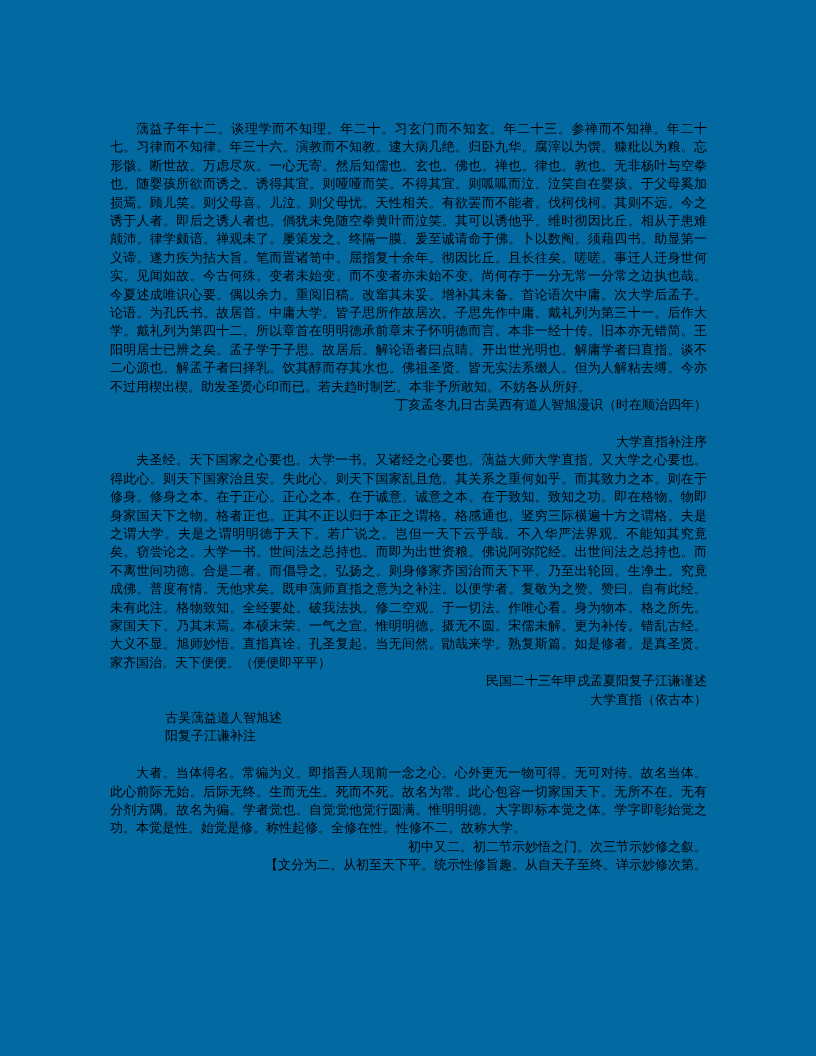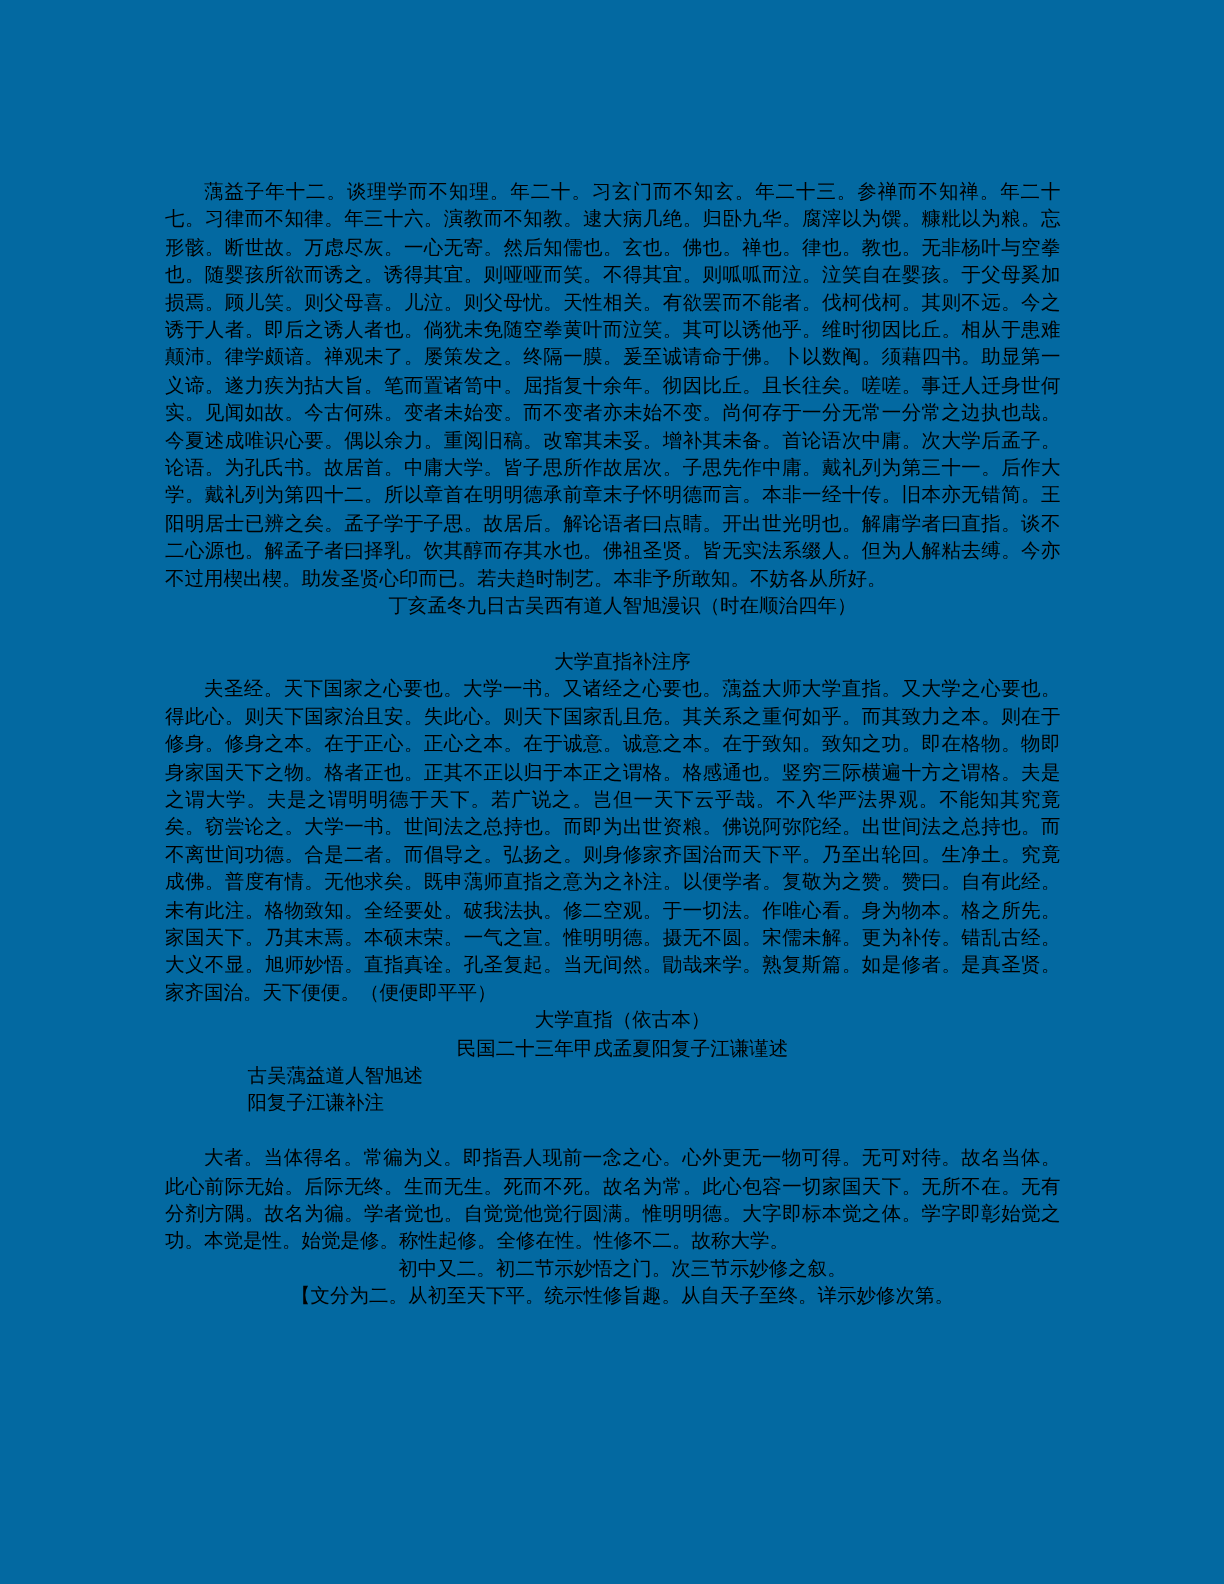--- a/index.html
+++ b/index.html
@@ -38,21 +38,21 @@
     word-break: break-all;
     text-indent: 0;
   }
   
   p.indent2 {
     text-indent: 26px;
   }
   
   p.indent1 {
     text-indent: 13px;
-    text-align: center;
+    text-align: right;
   }
   
   p.indent4 {
     text-indent: 55px;
     text-align: left;
   }
   .spacer-line {
     height: 18.4px;
   }
 </style>
@@ -65,23 +65,23 @@
     <p class="indent2">蕅益子年十二。谈理学而不知理。年二十。习玄门而不知玄。年二十三。参禅而不知禅。年二十七。习律而不知律。年三十六。演教而不知教。逮大病几绝。归卧九华。腐滓以为馔。糠粃以为粮。忘形骸。断世故。万虑尽灰。一心无寄。然后知儒也。玄也。佛也。禅也。律也。教也。无非杨叶与空拳也。随婴孩所欲而诱之。诱得其宜。则哑哑而笑。不得其宜。则呱呱而泣。泣笑自在婴孩。于父母奚加损焉。顾儿笑。则父母喜。儿泣。则父母忧。天性相关。有欲罢而不能者。伐柯伐柯。其则不远。今之诱于人者。即后之诱人者也。倘犹未免随空拳黄叶而泣笑。其可以诱他乎。维时彻因比丘。相从于患难颠沛。律学颇谙。禅观未了。屡策发之。终隔一膜。爰至诚请命于佛。卜以数阄。须藉四书。助显第一义谛。遂力疾为拈大旨。笔而置诸笥中。屈指复十余年。彻因比丘。且长往矣。嗟嗟。事迁人迁身世何实。见闻如故。今古何殊。变者未始变。而不变者亦未始不变。尚何存于一分无常一分常之边执也哉。今夏述成唯识心要。偶以余力。重阅旧稿。改窜其未妥。增补其未备。首论语次中庸。次大学后孟子。论语。为孔氏书。故居首。中庸大学。皆子思所作故居次。子思先作中庸。戴礼列为第三十一。后作大学。戴礼列为第四十二。所以章首在明明德承前章末子怀明德而言。本非一经十传。旧本亦无错简。王阳明居士已辨之矣。孟子学于子思。故居后。解论语者曰点睛。开出世光明也。解庸学者曰直指。谈不二心源也。解孟子者曰择乳。饮其醇而存其水也。佛祖圣贤。皆无实法系缀人。但为人解粘去缚。今亦不过用楔出楔。助发圣贤心印而已。若夫趋时制艺。本非予所敢知。不妨各从所好。</p>
 
     <p class="indent1">丁亥孟冬九日古吴西有道人智旭漫识（时在顺治四年）</p>
 
     <div class="spacer-line"></div>
 
     <p class="indent1">大学直指补注序</p>
 
     <p class="indent2">夫圣经。天下国家之心要也。大学一书。又诸经之心要也。蕅益大师大学直指。又大学之心要也。得此心。则天下国家治且安。失此心。则天下国家乱且危。其关系之重何如乎。而其致力之本。则在于修身。修身之本。在于正心。正心之本。在于诚意。诚意之本。在于致知。致知之功。即在格物。物即身家国天下之物。格者正也。正其不正以归于本正之谓格。格感通也。竖穷三际横遍十方之谓格。夫是之谓大学。夫是之谓明明德于天下。若广说之。岂但一天下云乎哉。不入华严法界观。不能知其究竟矣。窃尝论之。大学一书。世间法之总持也。而即为出世资粮。佛说阿弥陀经。出世间法之总持也。而不离世间功德。合是二者。而倡导之。弘扬之。则身修家齐国治而天下平。乃至出轮回。生净土。究竟成佛。普度有情。无他求矣。既申蕅师直指之意为之补注。以便学者。复敬为之赞。赞曰。自有此经。未有此注。格物致知。全经要处。破我法执。修二空观。于一切法。作唯心看。身为物本。格之所先。家国天下。乃其末焉。本硕末荣。一气之宣。惟明明德。摄无不圆。宋儒未解。更为补传。错乱古经。大义不显。旭师妙悟。直指真诠。孔圣复起。当无间然。勖哉来学。熟复斯篇。如是修者。是真圣贤。家齐国治。天下便便。（便便即平平）</p>
 
+    <p class="indent1">民国二十三年甲戌孟夏阳复子江谦谨述</p>
+
     <p class="indent1">大学直指（依古本）</p>
-
-    <p class="indent1">民国二十三年甲戌孟夏阳复子江谦谨述</p>
 
     <p class="indent4">古吴蕅益道人智旭述</p>
 
     <p class="indent4">阳复子江谦补注</p>
 
     <div class="spacer-line"></div>
 
     <p class="indent2">大者。当体得名。常徧为义。即指吾人现前一念之心。心外更无一物可得。无可对待。故名当体。此心前际无始。后际无终。生而无生。死而不死。故名为常。此心包容一切家国天下。无所不在。无有分剂方隅。故名为徧。学者觉也。自觉觉他觉行圆满。惟明明德。大字即标本觉之体。学字即彰始觉之功。本觉是性。始觉是修。称性起修。全修在性。性修不二。故称大学。</p>
 
     <p class="indent1">初中又二。初二节示妙悟之门。次三节示妙修之叙。</p>

